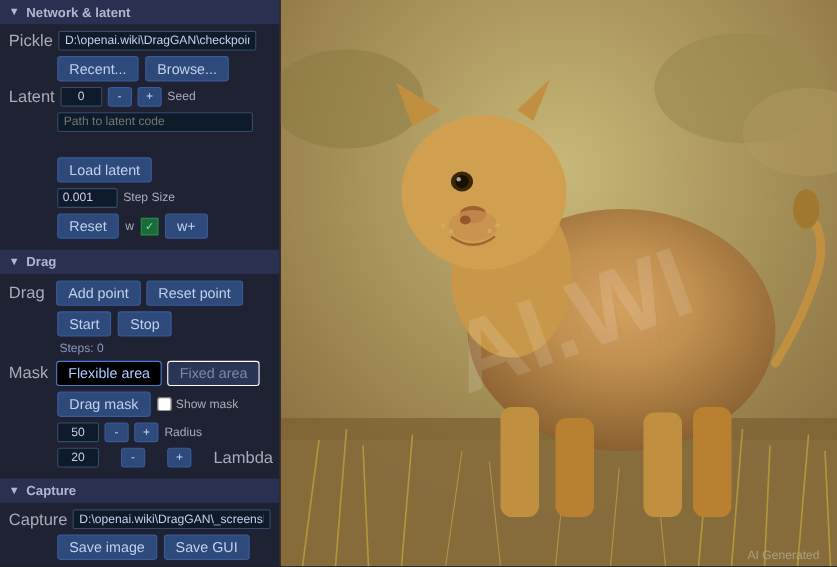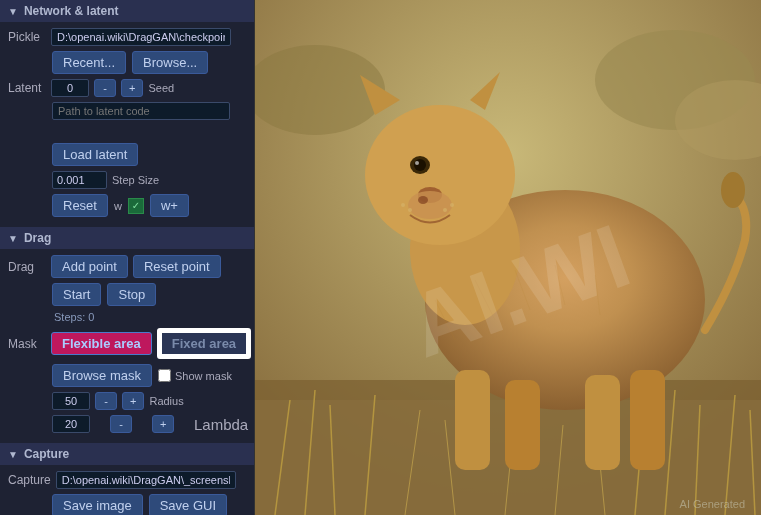--- a/index.html
+++ b/index.html
@@ -51,21 +51,21 @@
     }
 
     .row {
       display: flex;
       align-items: center;
       gap: 5px;
     }
 
     .label {
       color: #aab;
-      font-size: 12px;
+      font-size: 15px;
       min-width: 38px;
     }
 
     .path-input {
       width: 180px;
       background: #0d1b2a;
       border: 1px solid #3a4a6a;
       color: #cce;
       padding: 2px 5px;
       font-size: 11px;
@@ -121,31 +121,29 @@
       color: #c0d0ee;
       padding: 2px 7px;
       font-size: 11px;
       border-radius: 3px;
       cursor: pointer;
       min-width: 22px;
       text-align: center;
     }
 
     .btn-active {
-      background: #be185d;
+      background: #000000;
       border: 1px solid #4a7acc;
       color: #aaccff;
-      font-weight: bold;
     }
 
     .btn-inactive {
       background: #2a3555;
-      border: 5px solid #ffffff;
+      border: 1px solid #ffffff;
       color: #7a8aaa;
-      font-weight: bold;
     }
 
     
     .checkbox-area {
       display: flex;
       align-items: center;
       gap: 4px;
     }
 
     .check-box {
@@ -253,21 +251,21 @@
       <span class="steps-label">Steps: 0</span>
     </div>
 
     <div class="row">
       <span class="label">Mask</span>
       <button class="btn btn-active">Flexible area</button>
       <button class="btn btn-inactive">Fixed area</button>
     </div>
 
     <div class="row" style="padding-left:44px; gap:6px;">
-      <button class="btn">Browse mask</button>
+      <button class="btn">Drag mask</button>
       <div class="checkbox-area">
         <input type="checkbox" style="accent-color: rgb(58, 122, 90);">
         <span style="color:#aab; font-size:11px;">Show mask</span>
       </div>
     </div>
 
     <div class="row" style="padding-left:44px;">
       <input class="small-input" type="text" value="50" style="">
       <button class="btn-small">-</button>
       <button class="btn-small">+</button>

